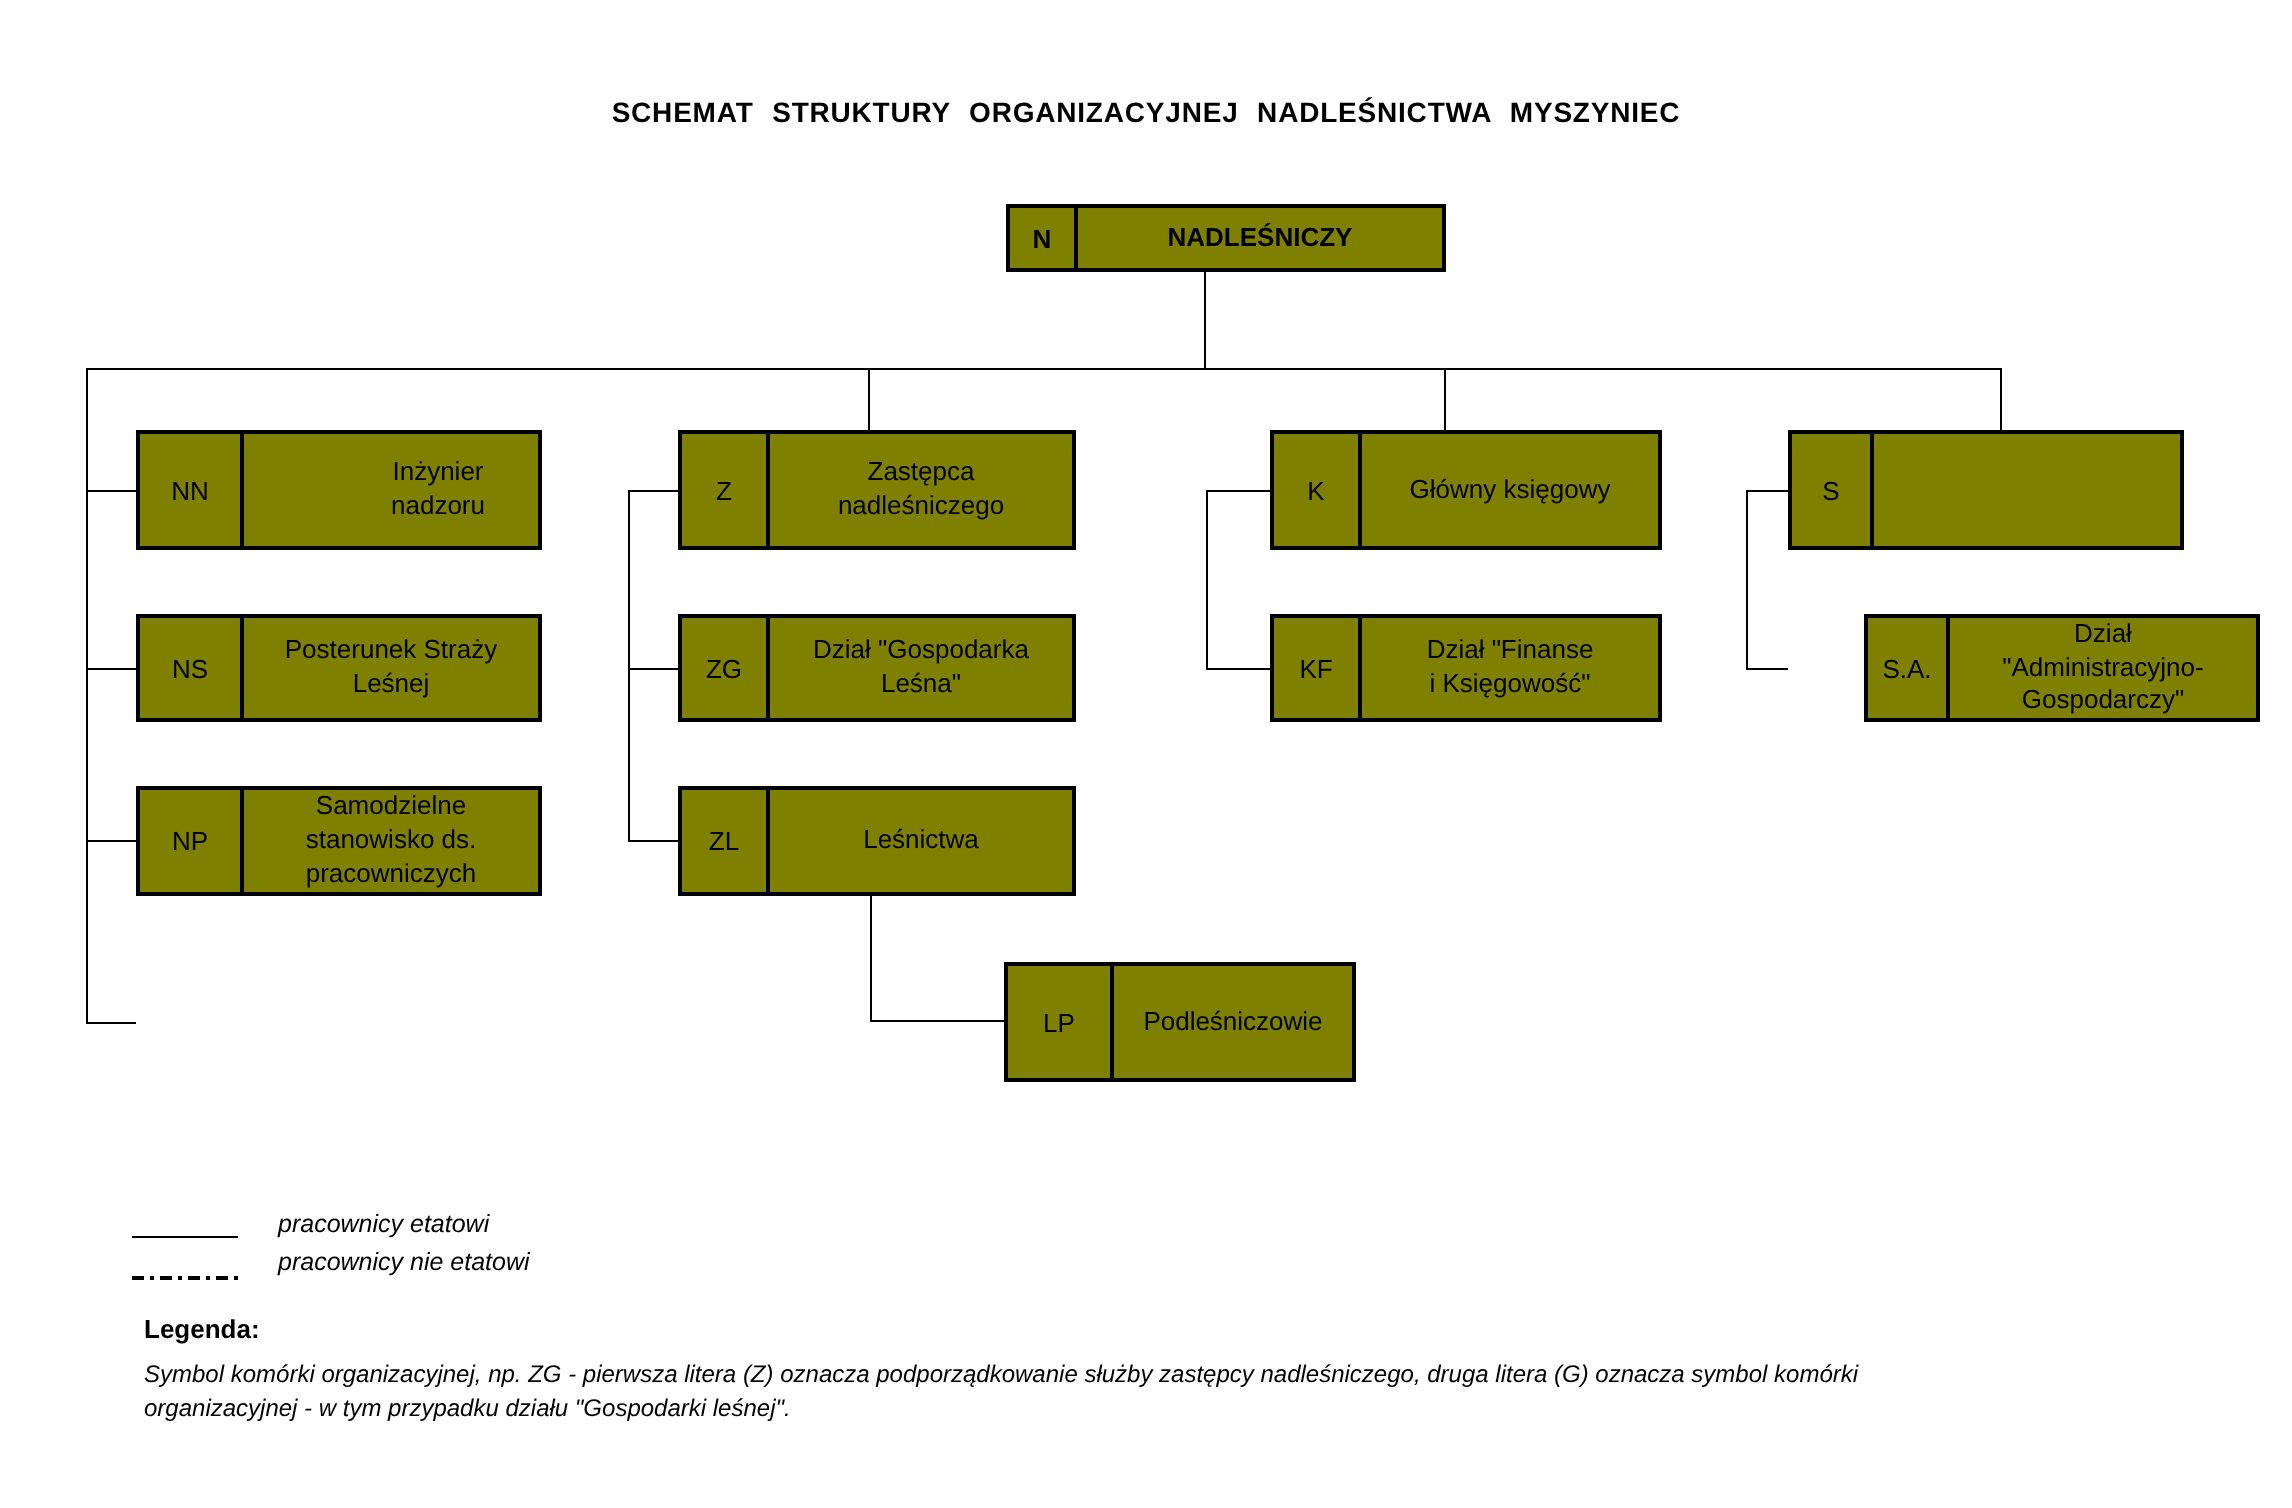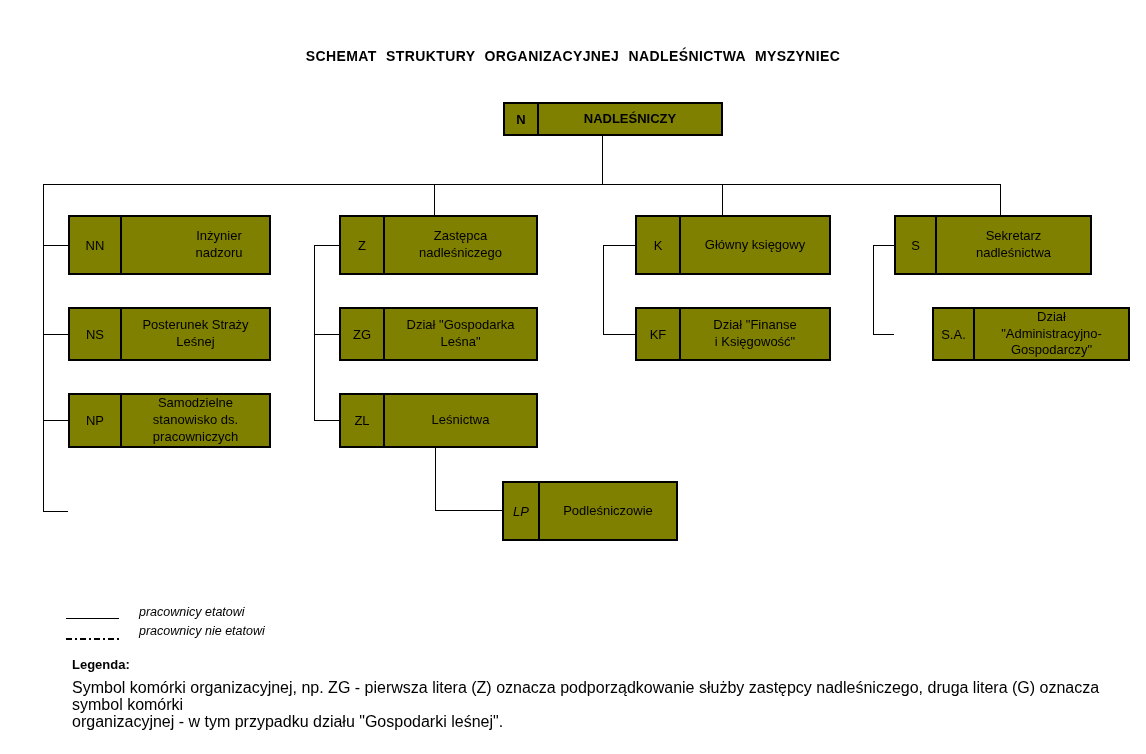--- a/index.html
+++ b/index.html
@@ -38,21 +38,21 @@
   #node-ns   { left: 68px; top: 307px; width: 203px; height: 54px; }
   #node-np   { left: 68px; top: 393px; width: 203px; height: 55px; }
   #node-nbhp { left: 68px; top: 481px; width: 203px; height: 60px; border-style: dashed; }
   #node-nbhp .code { border-right-style: dashed; }
   #node-nn .code, #node-ns .code, #node-np .code, #node-nbhp .code { width: 52px; }
   #node-z  { left: 339px; top: 215px; width: 199px; height: 60px; }
   #node-zg { left: 339px; top: 307px; width: 199px; height: 54px; }
   #node-zl { left: 339px; top: 393px; width: 199px; height: 55px; }
   #node-z .code, #node-zg .code, #node-zl .code { width: 44px; }
   #node-lp { left: 502px; top: 481px; width: 176px; height: 60px; }
-  #node-lp .code { width: 36px; font-style: italic; }
+  #node-lp .code { width: 53px; }
   #node-k  { left: 635px; top: 215px; width: 196px; height: 60px; }
   #node-kf { left: 635px; top: 307px; width: 196px; height: 54px; }
   #node-k .code, #node-kf .code { width: 44px; }
   #node-s  { left: 894px; top: 215px; width: 198px; height: 60px; }
   #node-sa { left: 894px; top: 307px; width: 198px; height: 54px; margin-left: 38px; }
   #node-s .code, #node-sa .code { width: 41px; }
 
   
   .key-sample { position: absolute; left: 66px; width: 53px; }
   .key-solid { top: 618px; border-top: 1px solid #000; }
@@ -61,21 +61,21 @@
     background: repeating-linear-gradient(90deg, #000 0 6px, transparent 6px 9px, #000 9px 11px, transparent 11px 14px);
   }
   .key-label { position: absolute; left: 139px; font-size: 12.5px; font-style: italic; }
   #key-label-solid { top: 605px; }
   #key-label-dashed { top: 624px; }
 
   
   .legend-heading { position: absolute; left: 72px; top: 657px; font-size: 13px; font-weight: bold; }
   .legend-body {
     position: absolute; left: 72px; top: 679px; width: 1063px;
-    font-size: 16px; line-height: 17px; white-space: pre-line;
+    font-size: 12px; font-style: italic; line-height: 17px; white-space: pre-line;
   }
 </style>
 </head>
 <body>
 
 <div class="canvas">
 
   <h1 class="title">SCHEMAT STRUKTURY ORGANIZACYJNEJ NADLEŚNICTWA MYSZYNIEC</h1>
 
   <div class="connectors">
@@ -155,22 +155,20 @@
   </div>
 
   <div class="node" id="node-kf">
     <div class="code">KF</div>
     <div class="label">Dział "Finanse
 i Księgowość"</div>
   </div>
 
   <div class="node" id="node-s">
     <div class="code">S</div>
-    <div class="label">Sekretarz
-nadleśnictwa</div>
   </div>
 
   <div class="node" id="node-sa">
     <div class="code">S.A.</div>
     <div class="label">Dział "Administracyjno-
 Gospodarczy"</div>
   </div>
 
   <i class="key-sample key-solid"></i>
   <span class="key-label" id="key-label-solid">pracownicy etatowi</span>

